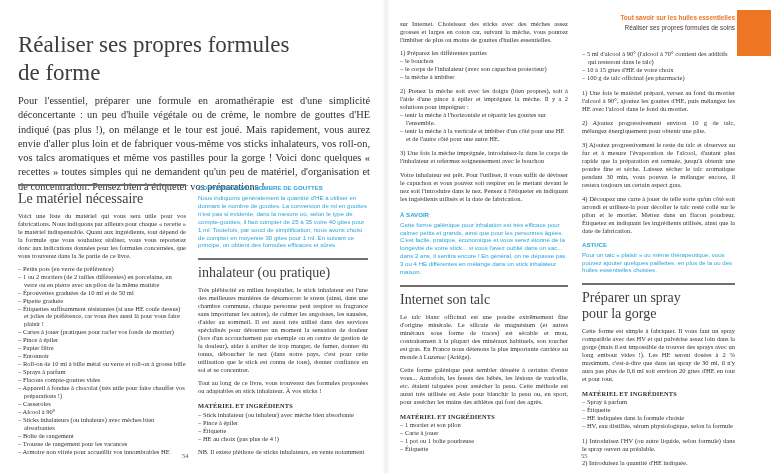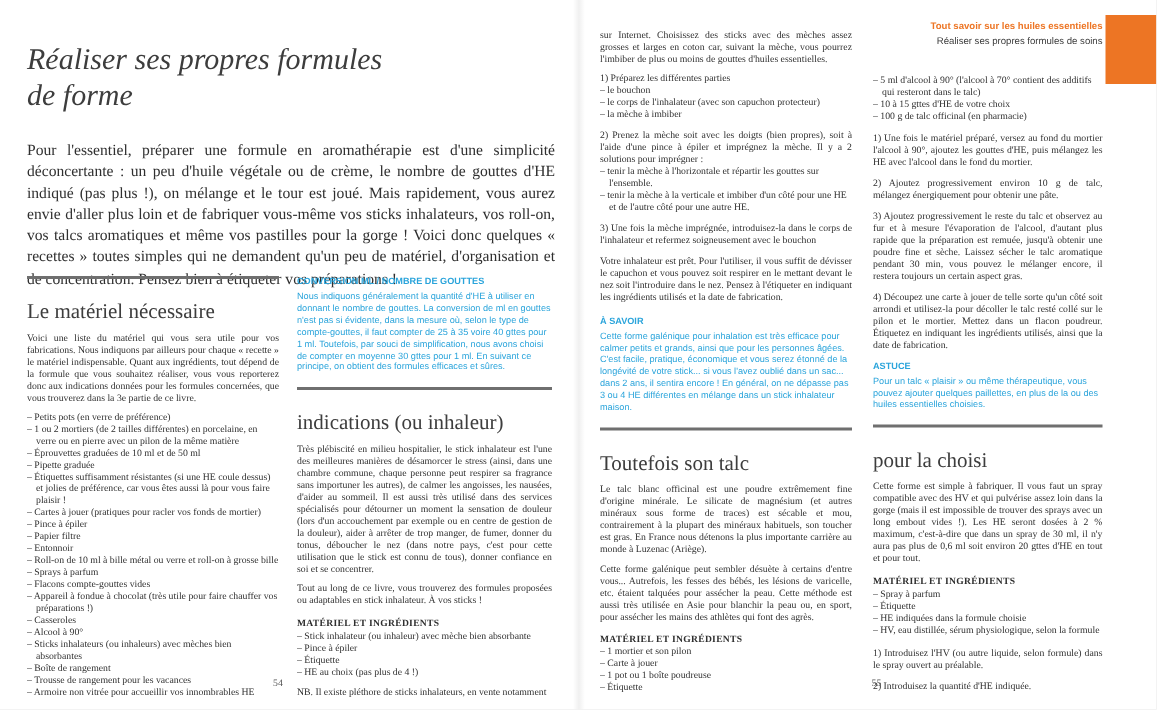--- a/index.html
+++ b/index.html
@@ -3,31 +3,31 @@
 <meta charset="utf-8">
 <style>
   html,body{margin:0;padding:0;background:#e9e9e9;}
   #spread{position:relative;width:771px;height:473px;background:#ffffff;overflow:hidden;
           font-family:"Liberation Serif", serif;color:#333;}
   .gutter{position:absolute;left:382px;top:0;width:8px;height:100%;
           background:linear-gradient(90deg,rgba(0,0,0,0),rgba(0,0,0,0.06),rgba(0,0,0,0));}
 
   
   .book-title{position:absolute;left:18px;top:16px;width:360px;
-              font-size:20px;line-height:1.18;color:#3d3d3d;font-weight:normal;font-style:italic;}
+              font-size:23px;line-height:1.18;color:#3d3d3d;font-weight:normal;}
   .intro{position:absolute;left:18px;top:78px;width:352px;
          font-size:10.4px;line-height:1.37;text-align:justify;color:#2f2f2f;margin-top:16px;}
 
   .col{position:absolute;font-size:6.5px;line-height:1.23;color:#2f2f2f;text-align:justify;}
   .col-L1{left:18px;top:184px;width:168px;}
   .col-L2{left:198px;top:184px;width:170px;}
   .col-R1{left:400px;top:20px;width:168px;}
   .col-R2{left:582px;top:50px;width:153px;}
 
-  .sec-head{border-top:2px solid #6f6f6f;padding-top:15px;margin-bottom:5px;
+  .sec-head{border-top:2px solid #6f6f6f;padding-top:5px;margin-bottom:5px;
             font-size:14px;line-height:1.12;color:#3d3d3d;text-align:left;}
   .para{margin:0 0 5px 0;}
   .step-para{margin:0 0 6px 0;}
   .dash-item{padding-left:6px;text-indent:-6px;text-align:left;}
   .dash-item::before{content:"– ";}
   .mat-head{font-weight:bold;font-size:6.4px;letter-spacing:.2px;margin:7px 0 1px 0;text-align:left;}
   .nb{margin-top:5px;}
 
   
   .blue-box{font-family:"Liberation Sans", sans-serif;font-size:6.1px;line-height:1.3;
@@ -83,21 +83,21 @@
         <div class="dash-item">Armoire non vitrée pour accueillir vos innombrables HE</div>
       </div>
   </div>
 
   <div class="col col-L2">
     <div class="blue-box">
       <div class="bb-head">CONVERSION ML / NOMBRE DE GOUTTES</div>
       <div>Nous indiquons généralement la quantité d'HE à utiliser en donnant le nombre de gouttes. La conversion de ml en gouttes n'est pas si évidente, dans la mesure où, selon le type de compte-gouttes, il faut compter de 25 à 35 voire 40 gttes pour 1 ml. Toutefois, par souci de simplification, nous avons choisi de compter en moyenne 30 gttes pour 1 ml. En suivant ce principe, on obtient des formules efficaces et sûres.</div>
     </div>
     <div class="sec-head">
-      <span style="display:block">indications (ou inhaleur)</span>
+      <span style="display:block">inhalateur (ou pratique)</span>
     </div>
     <div>
         <div class="para">Très plébiscité en milieu hospitalier, le stick inhalateur est l'une des meilleures manières de désamorcer le stress (ainsi, dans une chambre commune, chaque personne peut respirer sa fragrance sans importuner les autres), de calmer les angoisses, les nausées, d'aider au sommeil. Il est aussi très utilisé dans des services spécialisés pour détourner un moment la sensation de douleur (lors d'un accouchement par exemple ou en centre de gestion de la douleur), aider à arrêter de trop manger, de fumer, donner du tonus, déboucher le nez (dans notre pays, c'est pour cette utilisation que le stick est connu de tous), donner confiance en soi et se concentrer.</div>
         <div class="para">Tout au long de ce livre, vous trouverez des formules proposées ou adaptables en stick inhalateur. À vos sticks !</div>
       </div>
     <div class="mat-head">MATÉRIEL ET INGRÉDIENTS</div>
     <div>
         <div class="dash-item">Stick inhalateur (ou inhaleur) avec mèche bien absorbante</div>
         <div class="dash-item">Pince à épiler</div>
         <div class="dash-item">Étiquette</div>
@@ -128,21 +128,21 @@
         <div class="dash-item">tenir la mèche à la verticale et imbiber d'un côté pour une HE et de l'autre côté pour une autre HE.</div>
       </div>
     <p class="step-para" style="margin-top:6px">3) Une fois la mèche imprégnée, introduisez-la dans le corps de l'inhalateur et refermez soigneusement avec le bouchon</p>
     <p class="para">Votre inhalateur est prêt. Pour l'utiliser, il vous suffit de dévisser le capuchon et vous pouvez soit respirer en le mettant devant le nez soit l'introduire dans le nez. Pensez à l'étiqueter en indiquant les ingrédients utilisés et la date de fabrication.</p>
 
     <div class="blue-box" style="margin-top:8px">
       <div class="bb-head">À SAVOIR</div>
       <div>Cette forme galénique pour inhalation est très efficace pour calmer petits et grands, ainsi que pour les personnes âgées. C'est facile, pratique, économique et vous serez étonné de la longévité de votre stick... si vous l'avez oublié dans un sac... dans 2 ans, il sentira encore ! En général, on ne dépasse pas 3 ou 4 HE différentes en mélange dans un stick inhalateur maison.</div>
     </div>
 
-    <div class="sec-head">Toutefois son talc</div>
+    <div class="sec-head">Internet son talc</div>
     <div>
         <div class="para">Le talc blanc officinal est une poudre extrêmement fine d'origine minérale. Le silicate de magnésium (et autres minéraux sous forme de traces) est sécable et mou, contrairement à la plupart des minéraux habituels, son toucher est gras. En France nous détenons la plus importante carrière au monde à Luzenac (Ariège).</div>
         <div class="para">Cette forme galénique peut sembler désuète à certains d'entre vous... Autrefois, les fesses des bébés, les lésions de varicelle, etc. étaient talquées pour assécher la peau. Cette méthode est aussi très utilisée en Asie pour blanchir la peau ou, en sport, pour assécher les mains des athlètes qui font des agrès.</div>
       </div>
     <div class="mat-head">MATÉRIEL ET INGRÉDIENTS</div>
     <div>
         <div class="dash-item">1 mortier et son pilon</div>
         <div class="dash-item">Carte à jouer</div>
         <div class="dash-item">1 pot ou 1 boîte poudreuse</div>
         <div class="dash-item">Étiquette</div>
@@ -161,21 +161,22 @@
         <div class="step-para">3) Ajoutez progressivement le reste du talc et observez au fur et à mesure l'évaporation de l'alcool, d'autant plus rapide que la préparation est remuée, jusqu'à obtenir une poudre fine et sèche. Laissez sécher le talc aromatique pendant 30 min, vous pouvez le mélanger encore, il restera toujours un certain aspect gras.</div>
         <div class="step-para">4) Découpez une carte à jouer de telle sorte qu'un côté soit arrondi et utilisez-la pour décoller le talc resté collé sur le pilon et le mortier. Mettez dans un flacon poudreur. Étiquetez en indiquant les ingrédients utilisés, ainsi que la date de fabrication.</div>
       </div>
 
     <div class="blue-box" style="margin-top:4px">
       <div class="bb-head">ASTUCE</div>
       <div>Pour un talc « plaisir » ou même thérapeutique, vous pouvez ajouter quelques paillettes, en plus de la ou des huiles essentielles choisies.</div>
     </div>
 
     <div class="sec-head">
-      <span style="display:block">pour la choisi</span>
+      <span style="display:block">Préparer un spray</span>
+      <span style="display:block">pour la gorge</span>
     </div>
     <p class="para">Cette forme est simple à fabriquer. Il vous faut un spray compatible avec des HV et qui pulvérise assez loin dans la gorge (mais il est impossible de trouver des sprays avec un long embout vides !). Les HE seront dosées à 2 % maximum, c'est-à-dire que dans un spray de 30 ml, il n'y aura pas plus de 0,6 ml soit environ 20 gttes d'HE en tout et pour tout.</p>
     <div class="mat-head">MATÉRIEL ET INGRÉDIENTS</div>
     <div>
         <div class="dash-item">Spray à parfum</div>
         <div class="dash-item">Étiquette</div>
         <div class="dash-item">HE indiquées dans la formule choisie</div>
         <div class="dash-item">HV, eau distillée, sérum physiologique, selon la formule</div>
       </div>
     <div style="margin-top:7px">

